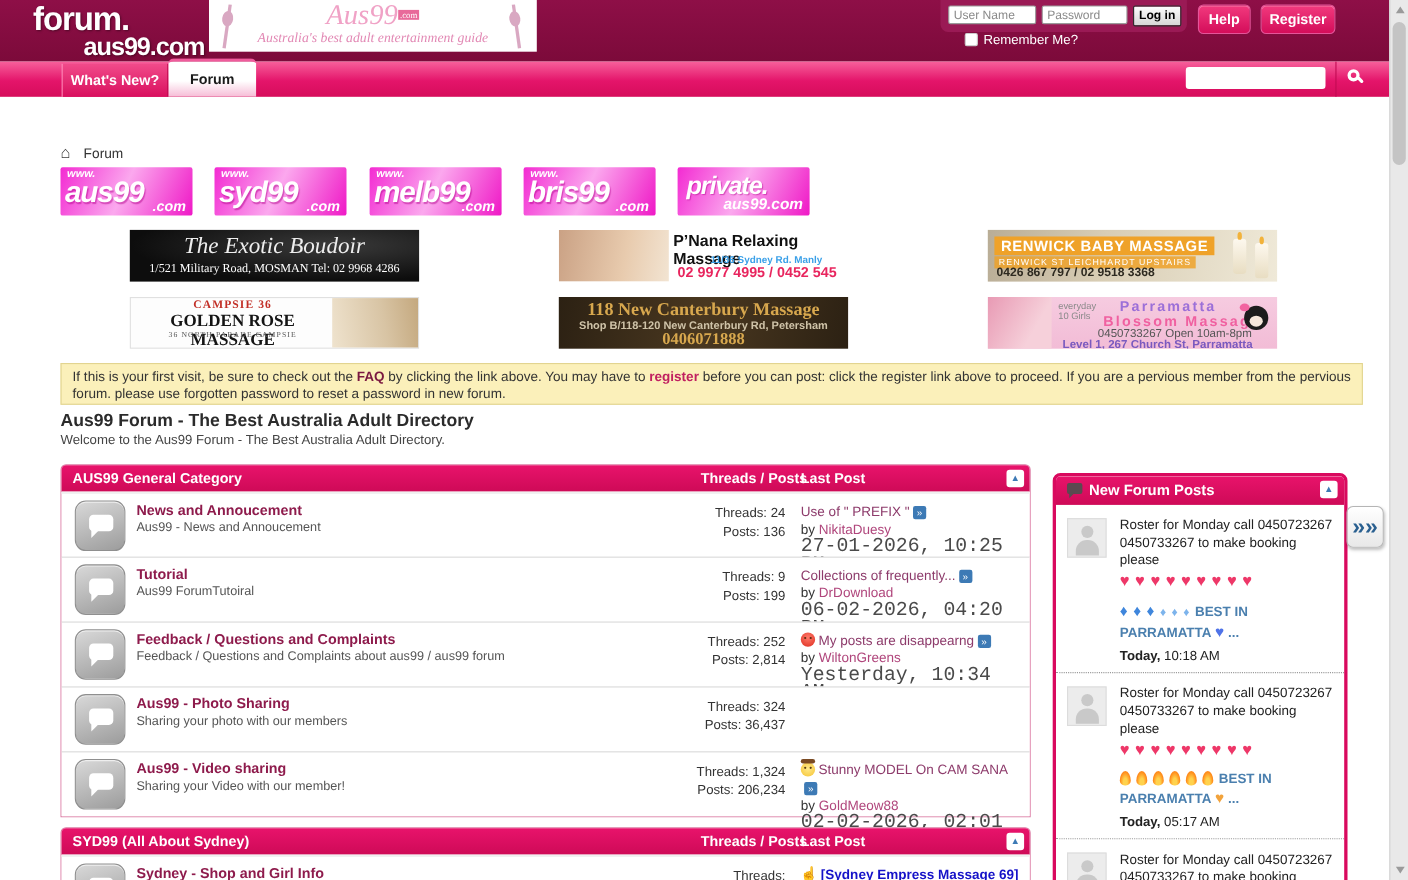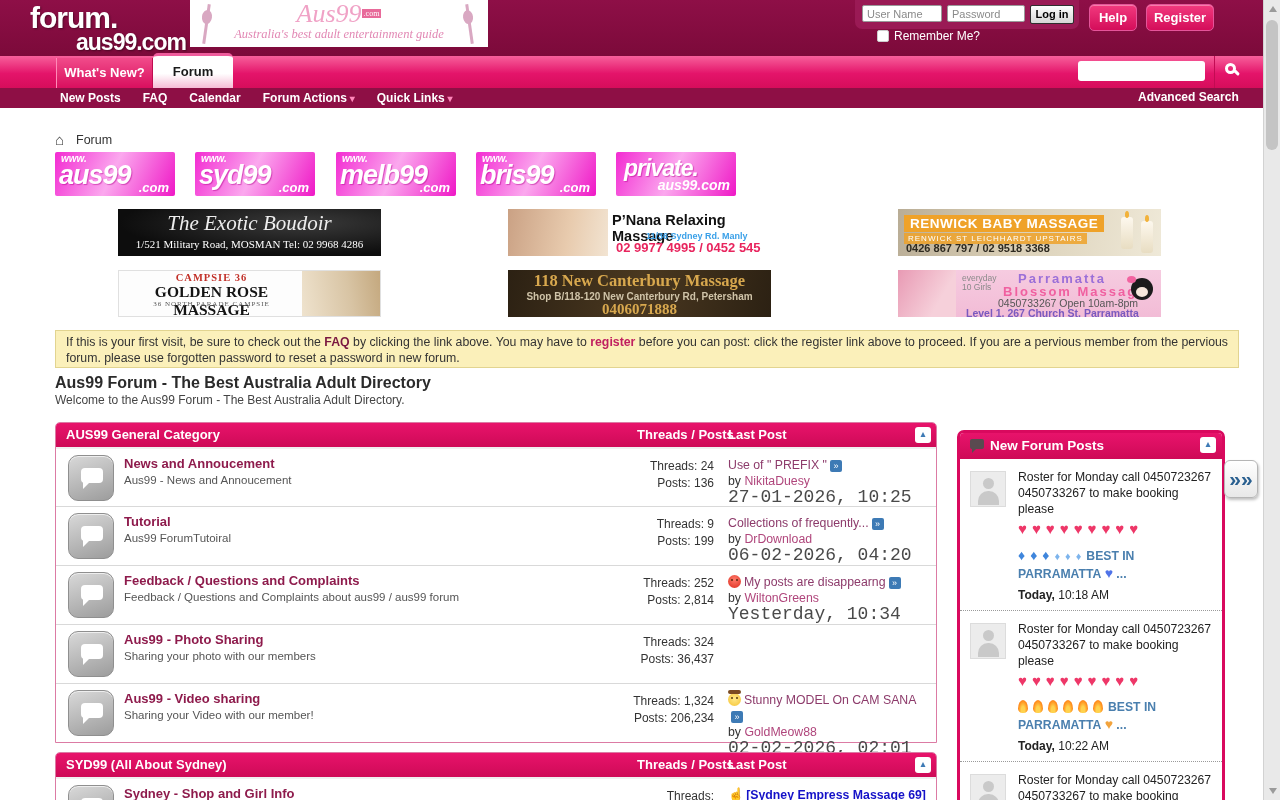--- a/index.html
+++ b/index.html
@@ -194,27 +194,20 @@
     <div class="abs pinkbtn btn-register">Register</div>
   </div>
 
   <div class="abs tabbar"></div>
   <div class="abs tab plain">What's New?</div>
   <div class="abs tab active">Forum</div>
   <input class="abs searchbox" style="">
   <div class="abs searchdiv"></div>
   <div class="abs mag"></div>
 
-  <div class="abs subnav">
-    <span>New Posts</span>
-    <span>FAQ</span>
-    <span>Calendar</span>
-    <span class="dd">Forum Actions</span>
-    <span class="dd">Quick Links</span>
-  </div>
   <div class="abs advsearch">Advanced Search</div>
 
   <div class="abs crumb-home">⌂</div>
   <div class="abs crumb-label">Forum</div>
 
   <div class="abs sban" style="left:55px;">
     <span class="pre">www.</span>
     <span class="main">aus99</span>
     <span class="suf">.com</span>
   </div>
@@ -381,21 +374,21 @@
       <div class="hearts"><span class="g heart">♥</span><span class="g heart">♥</span><span class="g heart">♥</span><span class="g heart">♥</span><span class="g heart">♥</span><span class="g heart">♥</span><span class="g heart">♥</span><span class="g heart">♥</span><span class="g heart">♥</span></div>
       <div class="iconline"><span><span class="g diamond">♦</span><span class="g diamond">♦</span><span class="g diamond">♦</span><span class="g diamond">♦</span><span class="g diamond">♦</span><span class="g diamond">♦</span></span><span class="blink">BEST IN PARRAMATTA</span> <span class="tailheart" style="color:#4f73e8">♥</span> <span class="blink">...</span></div>
       <div class="stime"><b>Today,</b><span> 10:18 AM</span></div>
     </div>
 
     <div class="sitem">
       <div class="avatar"></div>
       <div class="stext">Roster for Monday call 0450723267 0450733267 to make booking please</div>
       <div class="hearts"><span class="g heart">♥</span><span class="g heart">♥</span><span class="g heart">♥</span><span class="g heart">♥</span><span class="g heart">♥</span><span class="g heart">♥</span><span class="g heart">♥</span><span class="g heart">♥</span><span class="g heart">♥</span></div>
       <div class="iconline"><span><span class="g flame"></span><span class="g flame"></span><span class="g flame"></span><span class="g flame"></span><span class="g flame"></span><span class="g flame"></span></span><span class="blink">BEST IN PARRAMATTA</span> <span class="tailheart" style="color:#f2a33c">♥</span> <span class="blink">...</span></div>
-      <div class="stime"><b>Today,</b><span> 10:22 AM</span></div>
+      <div class="stime"><b>Today,</b><span> 05:17 AM</span></div>
     </div>
 
     <div class="sitem">
       <div class="avatar"></div>
       <div class="stext">Roster for Monday call 0450723267 0450733267 to make booking please</div>
 
     </div>
 
   </div>
 

